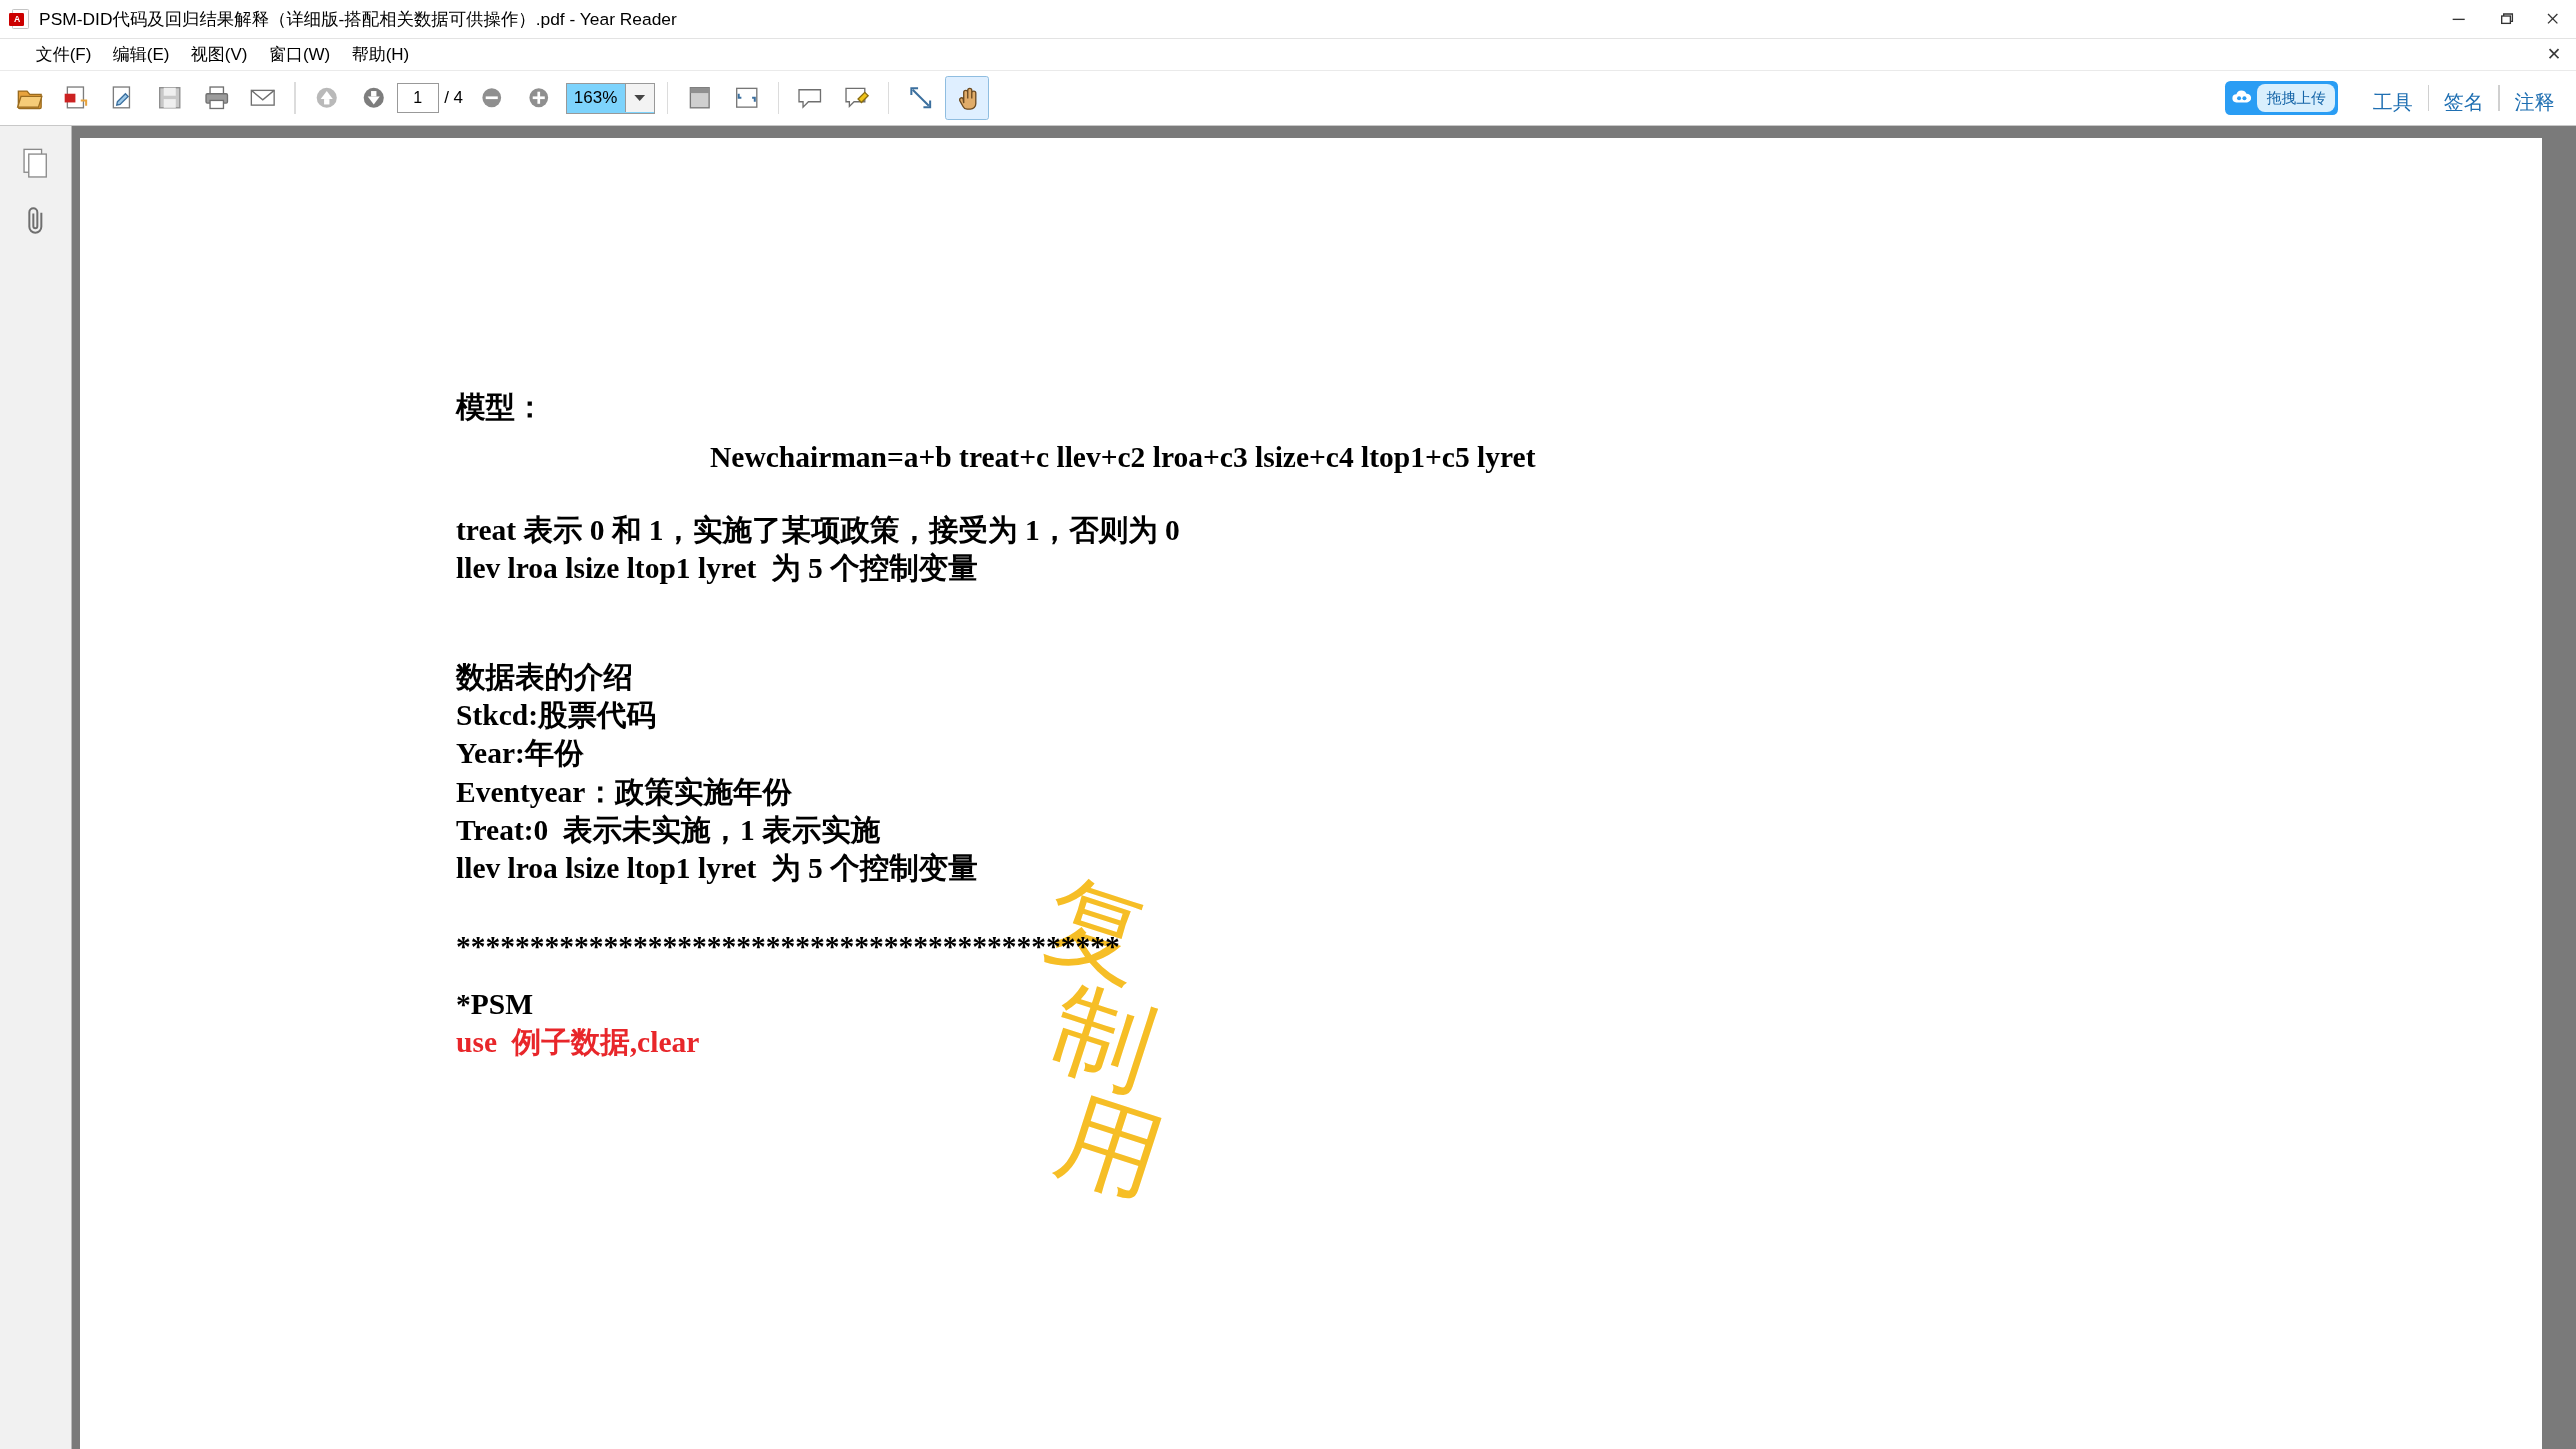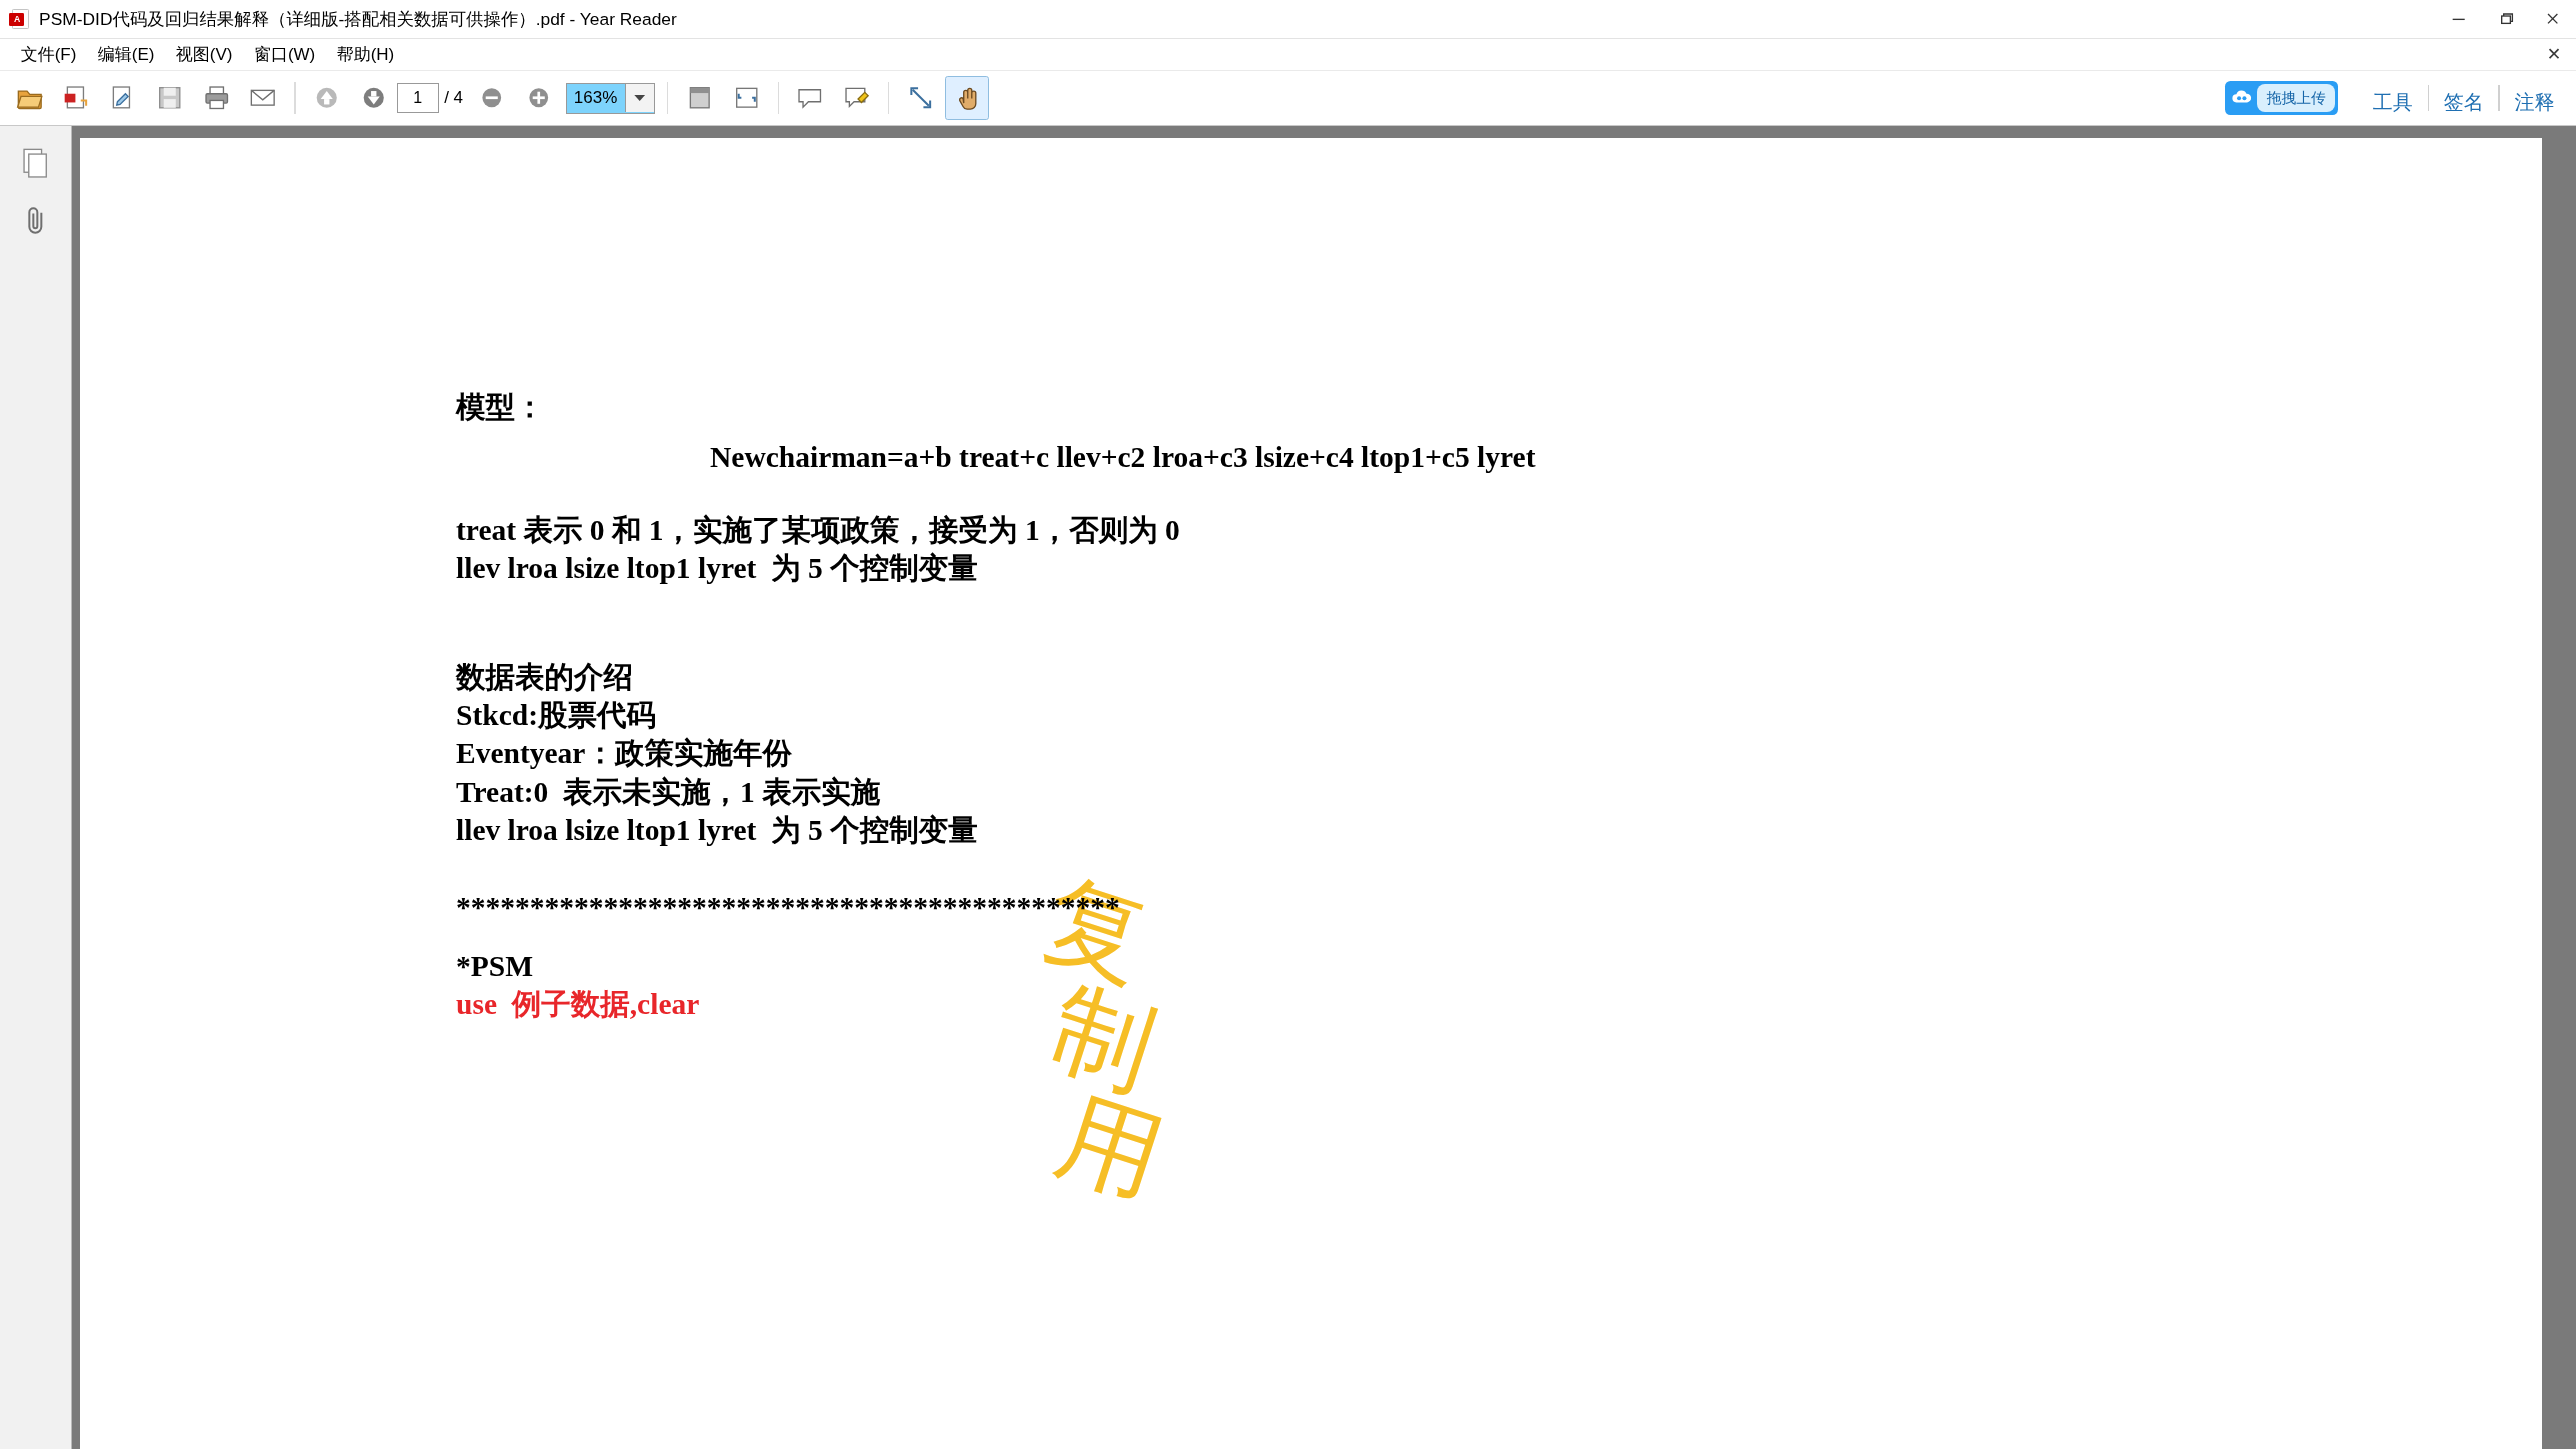--- a/index.html
+++ b/index.html
@@ -64,21 +64,21 @@
     color: #333;
   }
   .win-btn svg { display: block; }
 
   
   .menubar {
     height: 32px;
     background: #ffffff;
     display: flex;
     align-items: center;
-    padding-left: 10px;
+    padding-left: 25px;
     position: relative;
     flex: 0 0 32px;
     border-bottom: 0.7px solid #eaeaea;
   }
   .menu-item {
     font-size: 17px;
     color: #000;
     padding: 2.7px 10.7px;
     white-space: nowrap;
   }
@@ -494,20 +494,21 @@
         <div class="content">
           <p class="ln">模型：</p>
           <div class="gap-sm"></div>
           <p class="ln formula">Newchairman=a+b treat+c llev+c2 lroa+c3 lsize+c4 ltop1+c5 lyret</p>
           <div class="gap-md"></div>
           <p class="ln tight">treat 表示 0 和 1，实施了某项政策，接受为 1，否则为 0</p>
           <p class="ln tight">llev lroa lsize ltop1 lyret  为 5 个控制变量</p>
           <div class="gap-lg"></div>
           <p class="ln tight">数据表的介绍</p>
           <p class="ln tight">Stkcd:股票代码</p>
+          <p class="ln tight">Year:年份</p>
           <p class="ln tight">Eventyear：政策实施年份</p>
           <p class="ln tight">Treat:0  表示未实施，1 表示实施</p>
           <p class="ln tight">llev lroa lsize ltop1 lyret  为 5 个控制变量</p>
           <div class="gap-md"></div>
           <p class="ln tight">*********************************************</p>
           <div class="gap-sm"></div>
           <p class="ln tight">*PSM</p>
           <p class="ln tight red">use  例子数据,clear</p>
         </div>
 

